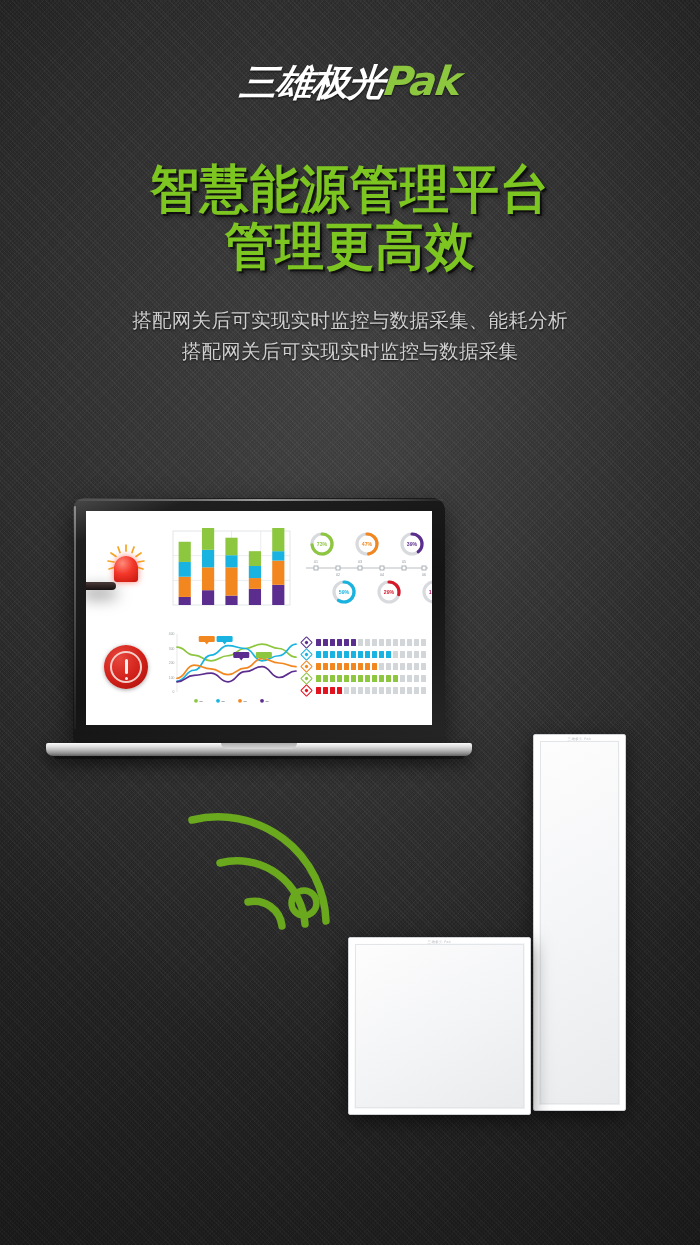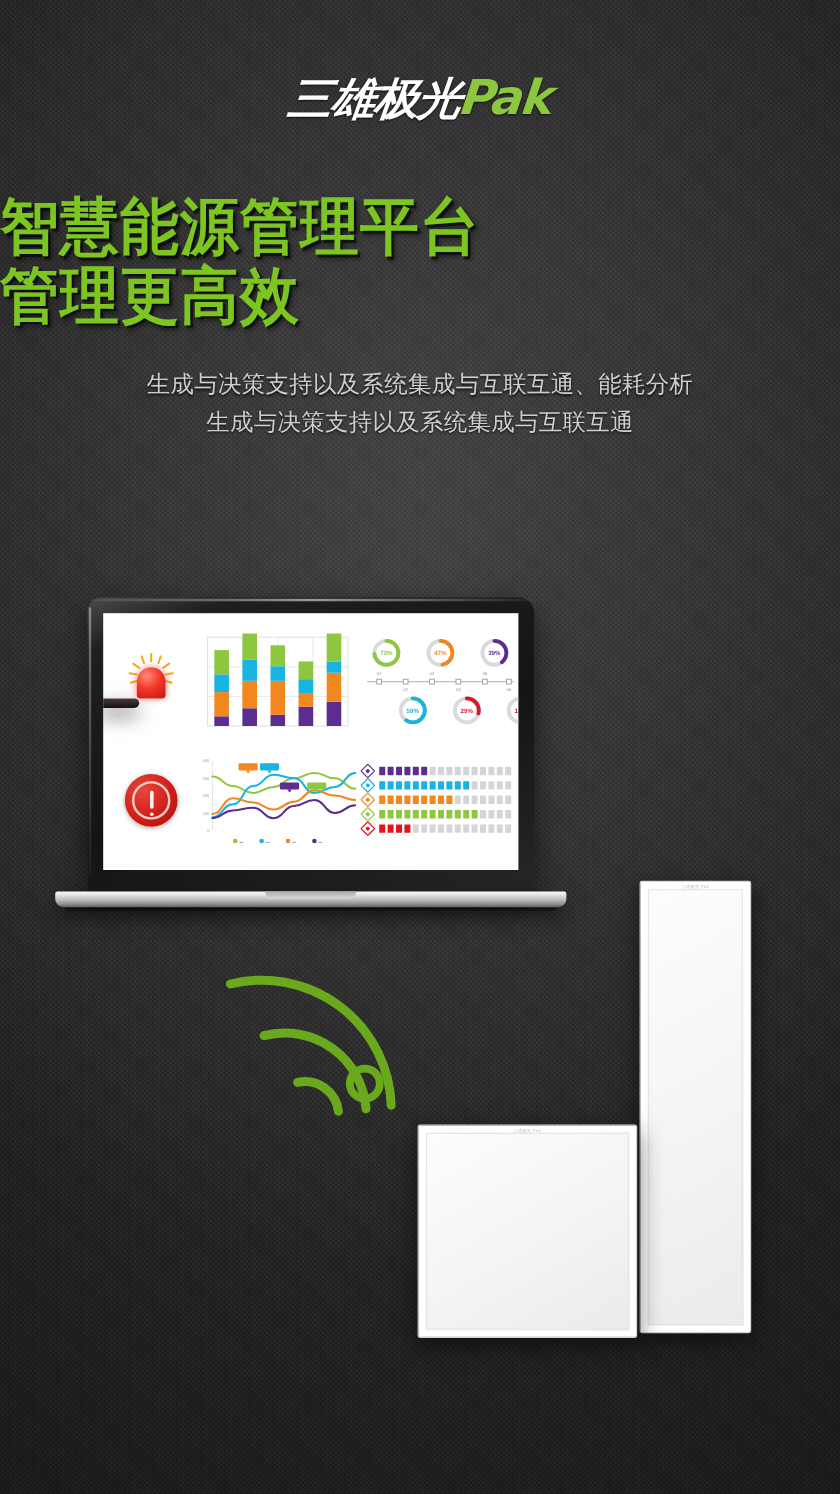--- a/index.html
+++ b/index.html
@@ -47,21 +47,21 @@
     font-style:italic; letter-spacing:-1.5px;
     font-family:"DejaVu Sans","Liberation Sans",sans-serif;
     text-shadow:0 1px 2px rgba(0,0,0,.7);
     transform:skewX(-8deg);
     margin-left:1px;
   }
 
   
   .headline{
     position:absolute; top:162px; left:0; width:700px;
-    z-index:5;
+    text-align:center; z-index:5;
   }
   .headline .l1, .headline .l2{
     display:block;
     color:#7dc520;
     font-weight:bold;
     font-family:"DejaVu Sans","Liberation Sans",sans-serif;
     letter-spacing:1px;
     text-shadow:
       2px 2px 0 rgba(0,0,0,.55),
       3px 3px 4px rgba(0,0,0,.5);
@@ -235,22 +235,22 @@
     <span class="logo-cn">三雄极光</span>
     <span class="logo-en">Pak</span>
   </div>
 
   <div class="headline">
     <span class="l1">智慧能源管理平台</span>
     <span class="l2">管理更高效</span>
   </div>
 
   <div class="para">
-    <p>生成与决策支持以及系统集成与互联互通、能耗分析</p>
-    <p>生成与决策支持以及系统集成与互联互通</p>
+    <p>搭配网关后可实现实时监控与数据采集、能耗分析</p>
+    <p>搭配网关后可实现实时监控与数据采集</p>
   </div>
 
   <div class="laptop">
     <div class="lid">
       <div class="screen">
         <div class="dash">
 
           <div class="cell">
             <div class="siren">
               <svg class="rays" viewBox="0 0 42 30">

